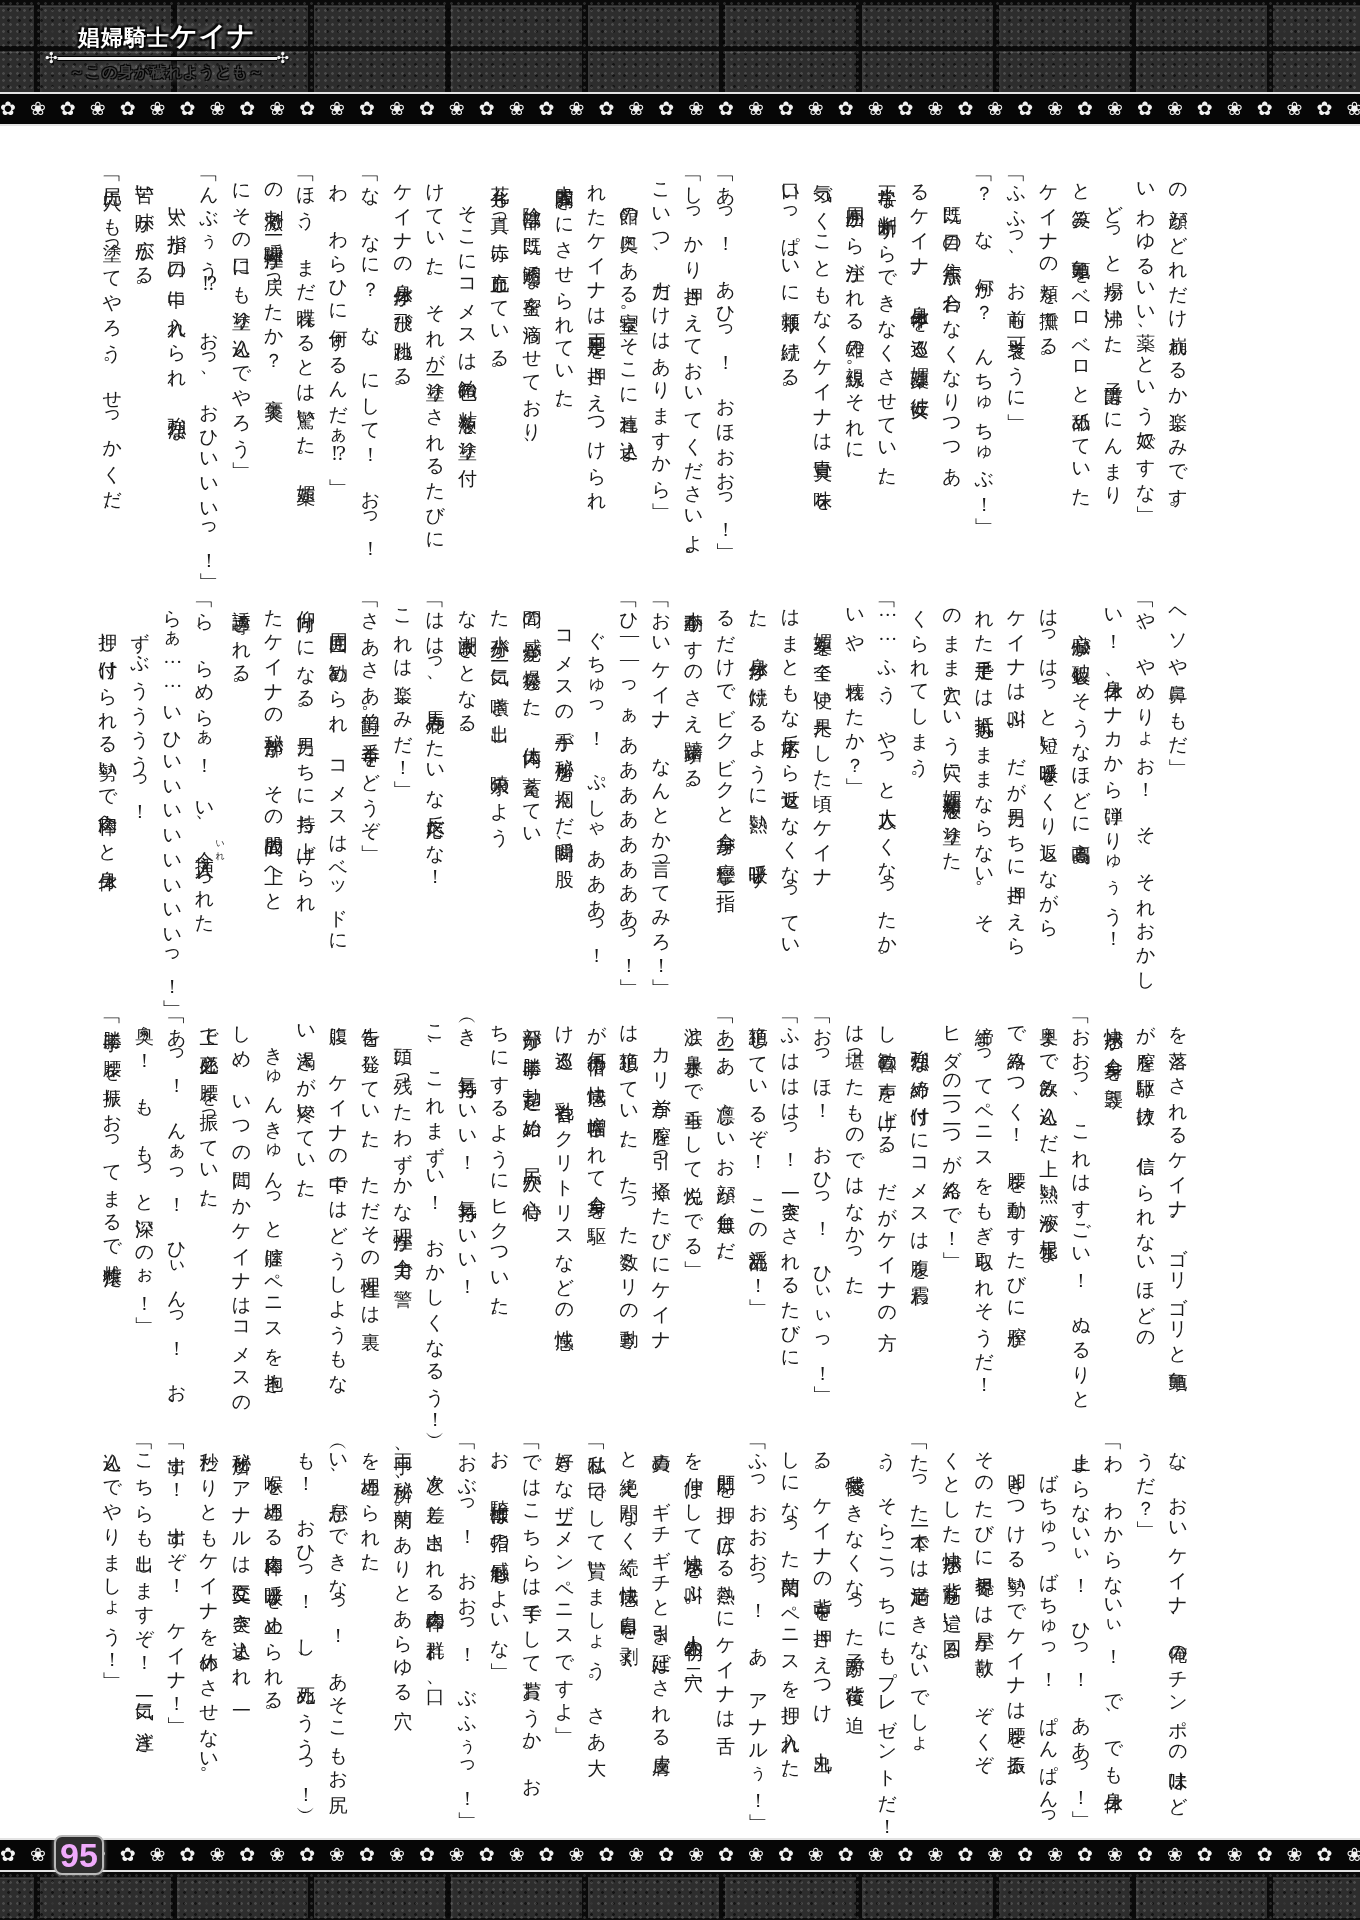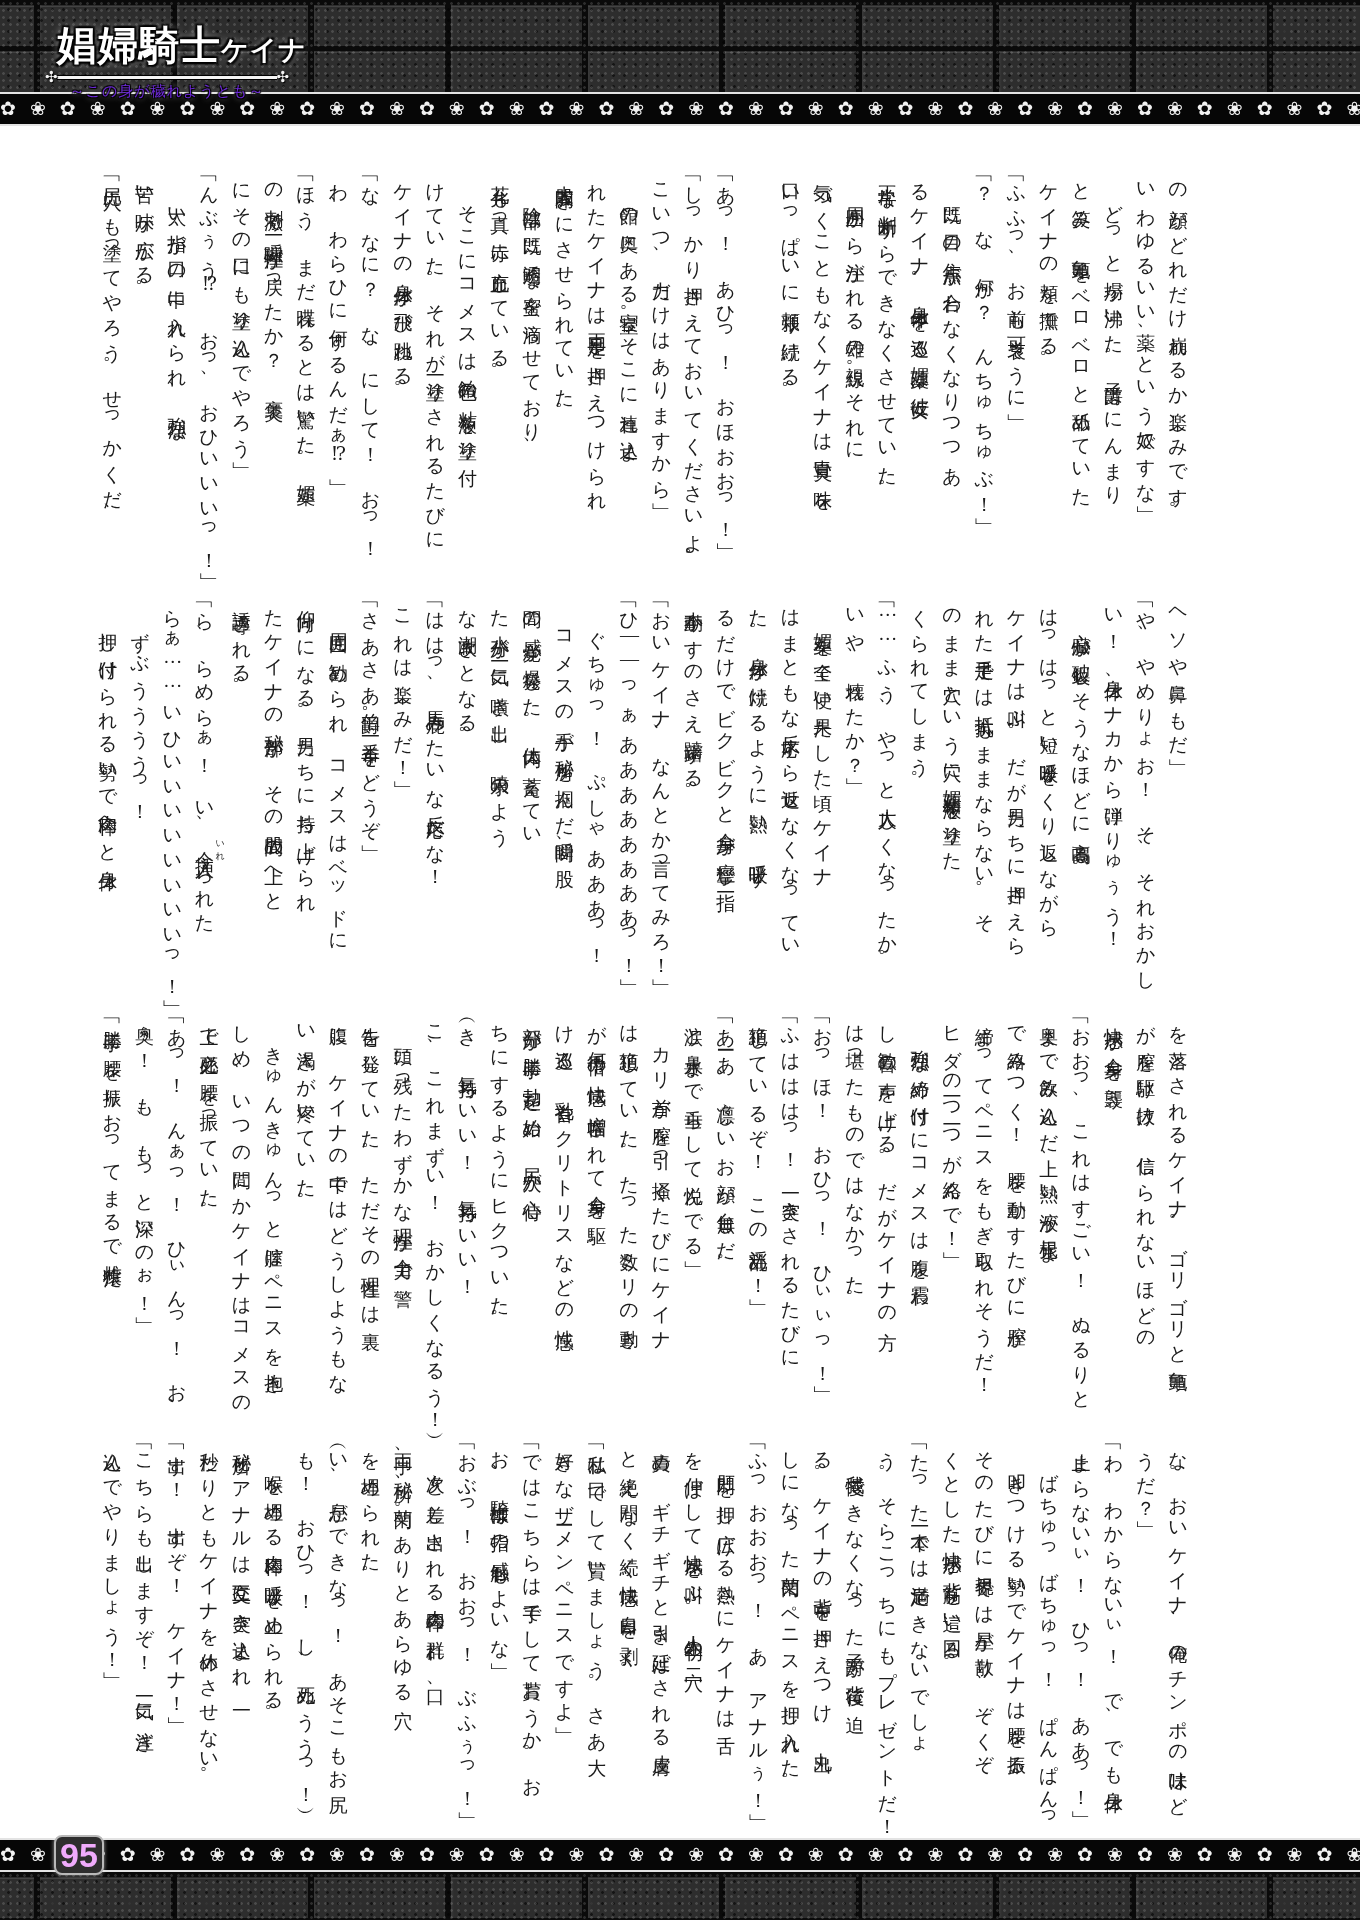--- a/index.html
+++ b/index.html
@@ -24,29 +24,29 @@
     border-top:2px solid #e3e3e3;border-bottom:2px solid #e3e3e3;
     color:#f2f2f2;font-family:"DejaVu Sans",sans-serif;font-size:19px;line-height:29px;
     text-align:center;letter-spacing:14px;white-space:nowrap;overflow:hidden;}
   #ornament-top{top:92px;}
   #ornament-bottom{top:1838px;}
 
   
   #header-block{position:absolute;left:57px;top:18px;width:220px;text-align:center;z-index:5;}
   #title-line{white-space:nowrap;color:#ffffff;font-weight:bold;
     text-shadow:2px 2px 2px #000,-2px -2px 2px #000,2px -2px 2px #000,-2px 2px 2px #000,0 0 9px rgba(255,255,255,0.9);}
-  #title-prefix{font-size:40px;letter-spacing:1px;text-align:right;}
+  #title-prefix{font-size:22px;letter-spacing:1px;text-align:right;}
   #title-name{font-size:27px;letter-spacing:1px;font-family:"Liberation Sans","DejaVu Sans",sans-serif;}
   .title-divider{position:relative;height:0;border-top:3px solid #f4f4f4;margin:3px 0 3px 0;
     box-shadow:0 1px 0 #000,0 -1px 0 #000;}
   .title-divider::before,.title-divider::after{position:absolute;top:-11px;color:#f4f4f4;
     font-size:15px;text-shadow:1px 1px 1px #000;content:"✣";}
   .title-divider::before{left:-12px;}
   .title-divider::after{right:-12px;}
-  #subtitle{font-size:15px;font-weight:normal;color:#6d28d9;letter-spacing:1px;white-space:nowrap;
+  #subtitle{font-size:15px;font-weight:bold;color:#404040;letter-spacing:1px;white-space:nowrap;
     text-shadow:1px 1px 1px #000,-1px -1px 1px #000,1px -1px 1px #000,-1px 1px 1px #000,0 0 6px rgba(255,255,255,0.8);}
 
   
   .band{position:absolute;right:166px;height:424px;
     writing-mode:vertical-rl;-webkit-writing-mode:vertical-rl;
     text-orientation:upright;-webkit-text-orientation:upright;
     font-size:19px;line-height:32.3px;letter-spacing:3px;color:#1b1b1b;}
   .band p{margin:0;padding:0;white-space:pre;}
   #band-0{top:170px;}
   #band-1{top:596px;}

